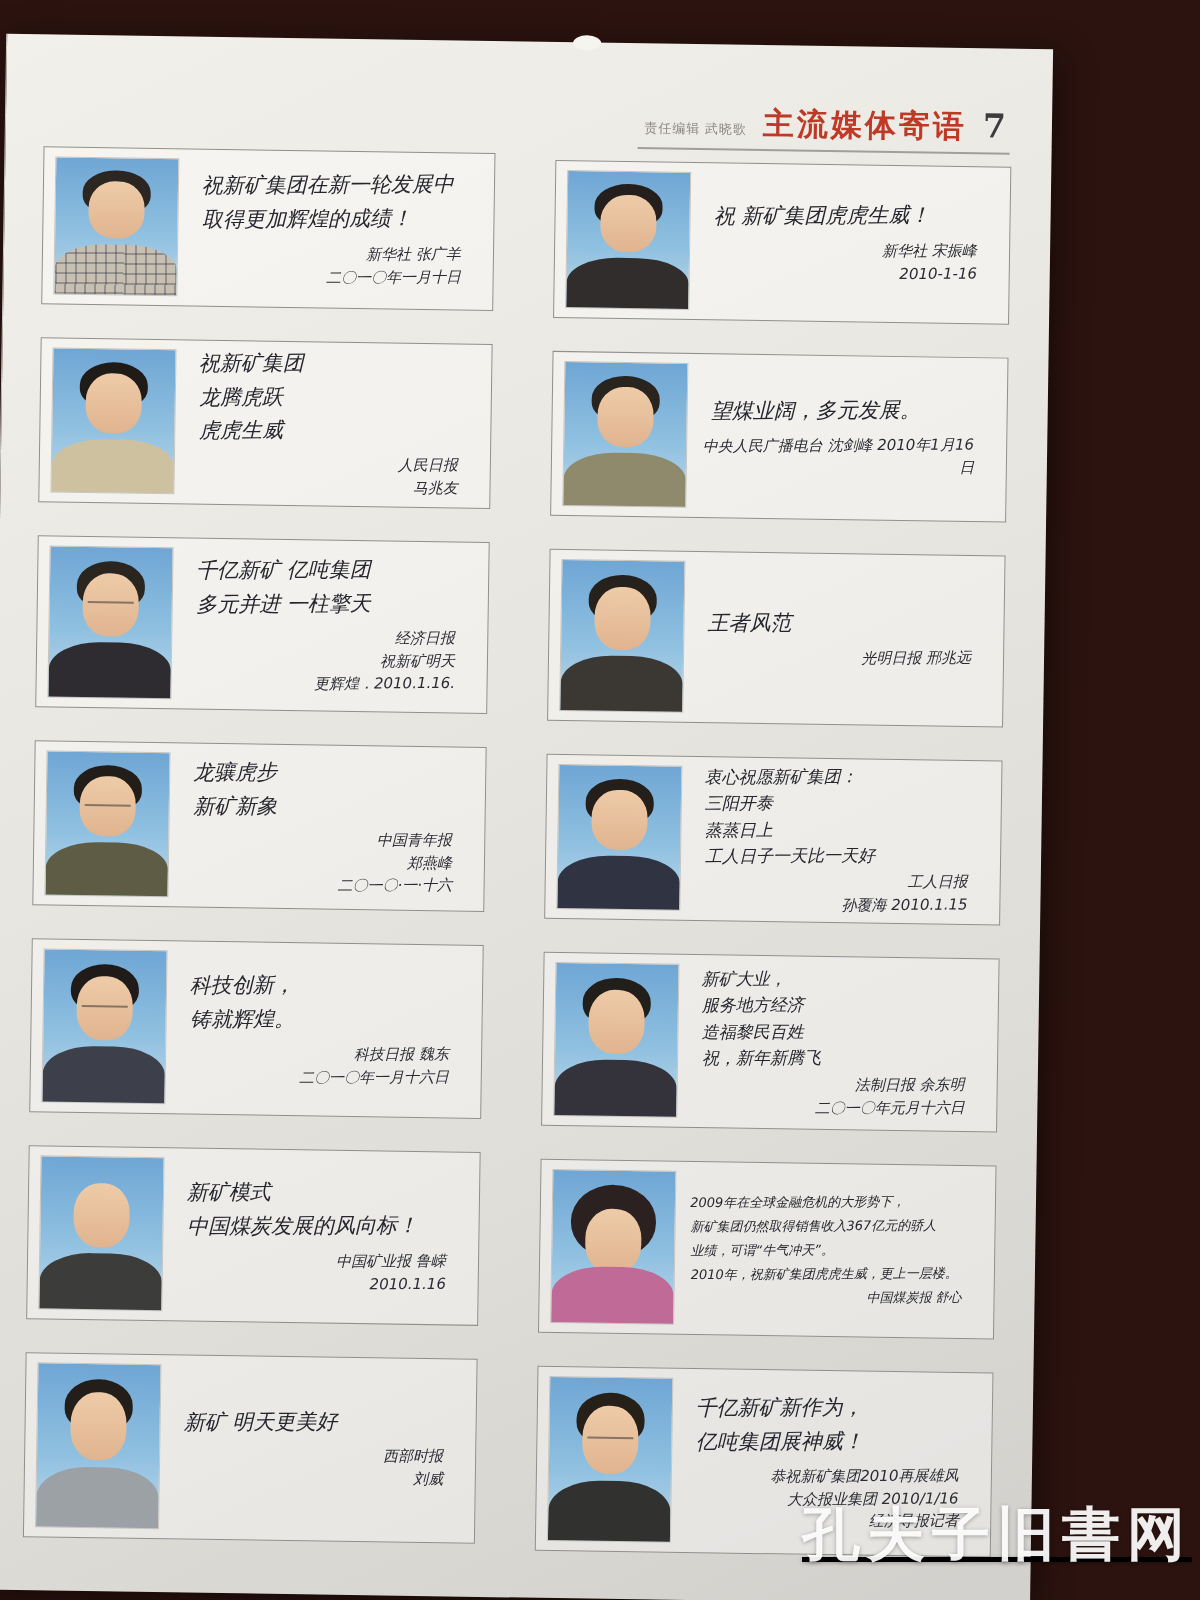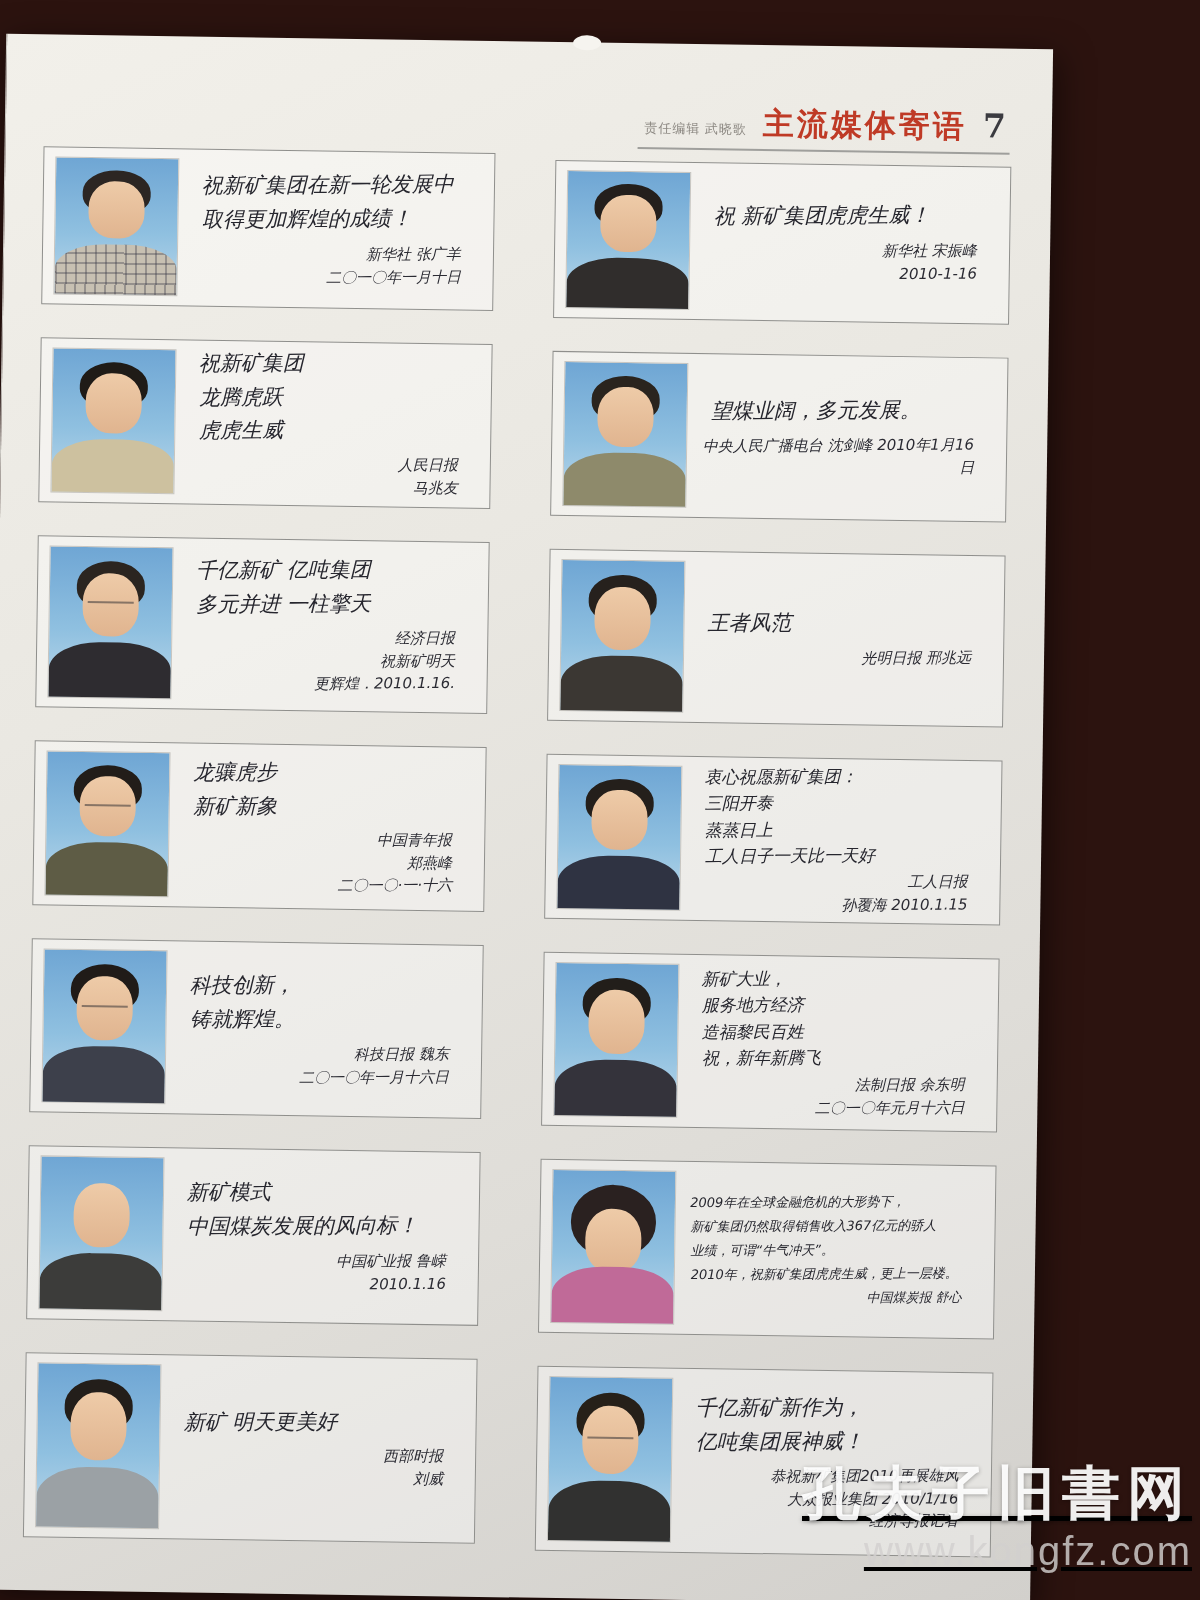--- a/index.html
+++ b/index.html
@@ -285,15 +285,14 @@
           <div class="sig hand">恭祝新矿集团2010再展雄风
 大众报业集团 2010/1/16
 经济导报记者</div>
         </div>
       </div>
     </div>
   </div>
 
   <div class="watermark">
     <div class="wm-cn">孔夫子旧書网</div>
-    <div class="wm-url">www.kongfz.com</div>
   </div>
 </div>
 
 </body></html>

